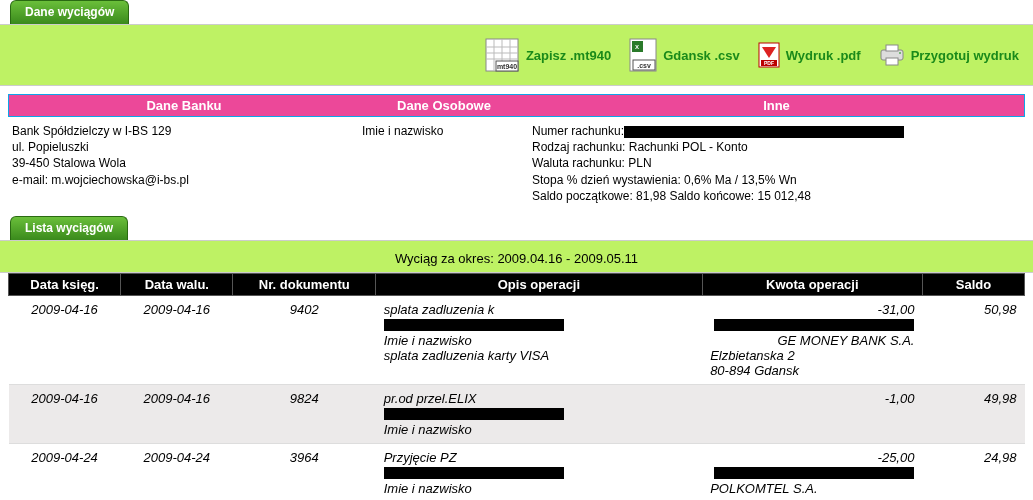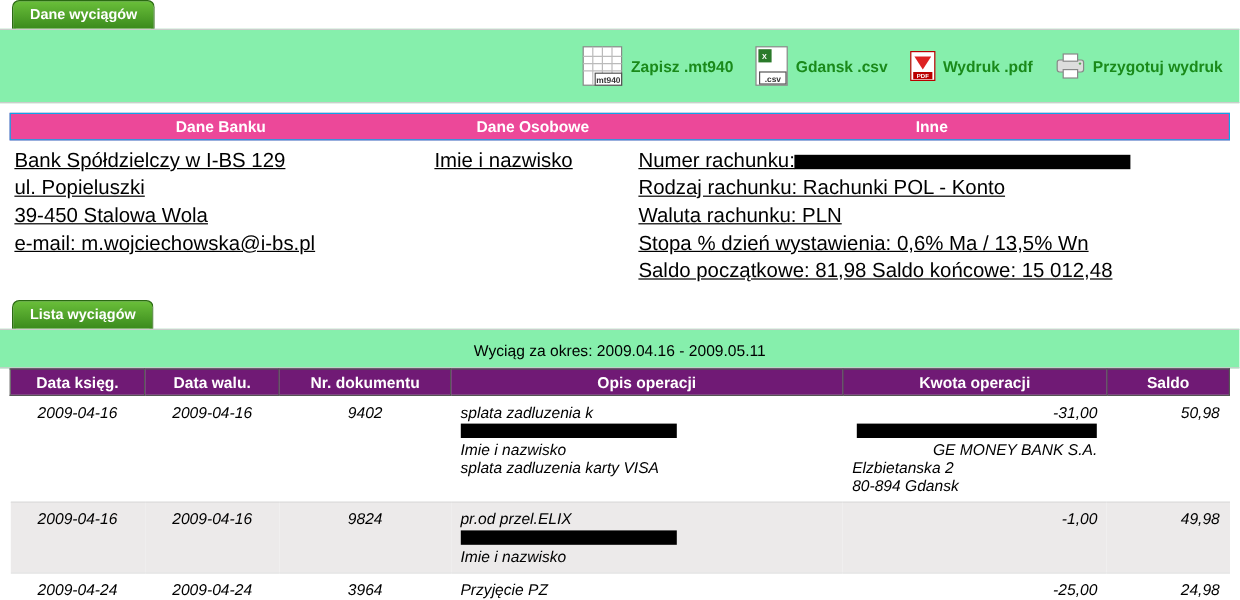--- a/index.html
+++ b/index.html
@@ -17,21 +17,21 @@
     color: #fff;
     font-weight: bold;
     padding: 4px 14px 5px 14px;
     border-radius: 6px 6px 0 0;
     margin-left: 10px;
     border: 1px solid #2a6a12;
     border-bottom: none;
     font-size: 12px;
   }
   .graybar {
-    background: #86efac;
+    background: #bef264;
     border-top: 1px solid #ccc;
     border-bottom: 1px solid #ccc;
     padding: 12px 14px 12px 14px;
   }
   .toolbar {
     display: flex;
     justify-content: flex-end;
     align-items: center;
     gap: 18px;
   }
@@ -65,44 +65,43 @@
   }
   .col-bank { width: 350px; }
   .col-osoba { width: 170px; }
   .col-inne { flex: 1; }
   .inforow {
     display: flex;
     padding: 4px 8px 10px 8px;
   }
   .inforow .col-bank, .inforow .col-osoba, .inforow .col-inne {
     padding: 2px 4px;
-    font-size: 17px;
+    font-size: 12px;
     line-height: 1.35;
-    text-decoration: underline;
   }
   .redact {
     display: inline-block;
     background: #000;
     height: 12px;
     vertical-align: middle;
   }
   .period {
     text-align: center;
     font-weight: normal;
     padding: 10px 0 6px 0;
     font-size: 13px;
   }
   table.trans {
     width: calc(100% - 16px);
     margin: 0 8px;
     border-collapse: collapse;
     font-size: 13px;
   }
   table.trans thead th {
-    background: #701a75;
+    background: #000000;
     color: #fff;
     font-weight: bold;
     padding: 3px 6px;
     border: 1px solid #555;
     text-align: center;
   }
   table.trans tbody td {
     padding: 6px 8px;
     vertical-align: top;
     border-bottom: 1px solid #ddd;

